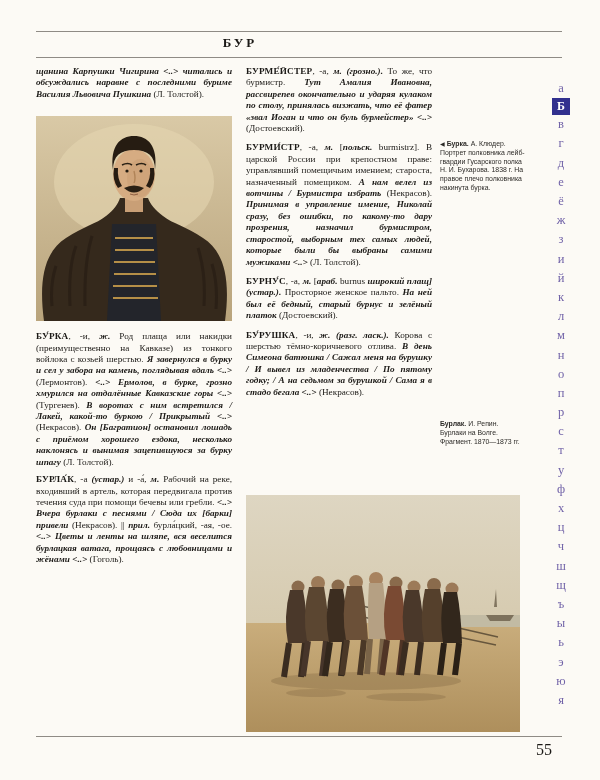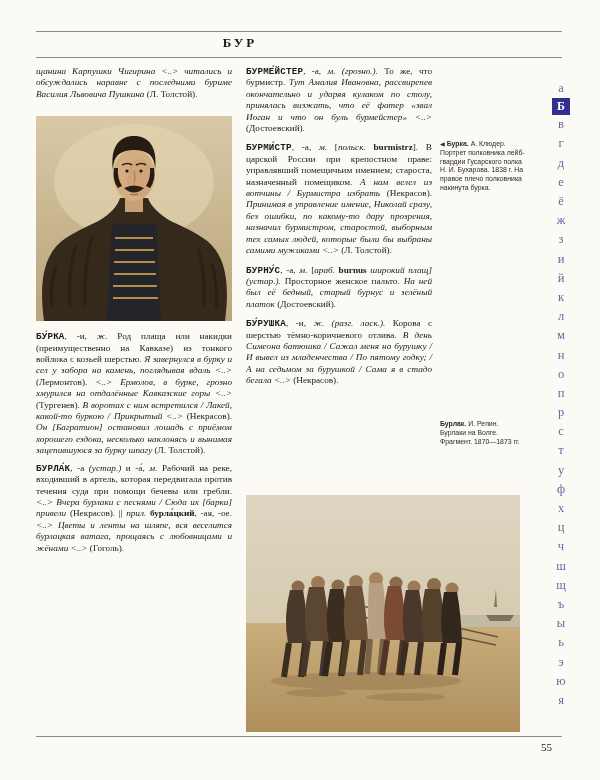--- a/index.html
+++ b/index.html
@@ -10,35 +10,35 @@
     font-family:"Liberation Serif","DejaVu Serif",serif;
   }
   .hairline { position:absolute; left:36px; width:526px; height:1px; background:#8f8b85; }
   #rule-top { top:31px; }
   #rule-mid { top:57px; }
   #rule-bottom { top:736px; }
   .header-title {
     position:absolute; top:35px; left:160px; width:160px; text-align:center;
     font-size:13px; font-weight:bold; letter-spacing:3px;
   }
-  .page-number { position:absolute; top:741px; left:500px; width:52px; text-align:right; font-size:11px; }
+  .page-number { position:absolute; top:741px; left:500px; width:52px; text-align:right; font-size:16px; }
 
   .col {
     position:absolute; top:66px; text-align:justify;
     font-size:9.2px; line-height:11.4px;
     hyphens:auto; -webkit-hyphens:auto;
   }
   #left-col  { left:36px;  width:196px; }
   #right-col { left:246px; width:186px; }
   .entry { margin:0 0 6px 0; }
   #right-col .entry { margin:0 0 8px 0; }
   #continuation { margin:0; }
-  .headword { font-weight:bold; letter-spacing:0.2px;font-family:Liberation Mono, monospace; }
-  .it { font-style:italic; }
-  .bd { font-weight:bold; }
+  .headword { font-weight:bold; letter-spacing:0.2px; }
+  .it { font-style:italic;font-weight:bold; }
+  .bd { font-weight:normal; }
   .rm { font-style:normal; }
 
   .portrait-fig { margin:16px 0 10px 0; width:196px; height:205px; }
   .portrait-fig svg, .painting-fig svg { display:block; width:100%; height:100%; }
   .painting-fig { position:absolute; left:246px; top:495px; width:274px; height:237px; }
 
   .margin-note {
     position:absolute; left:440px; width:86px; text-align:left;
     font-family:"Liberation Sans","DejaVu Sans",sans-serif;
     font-size:6.9px; line-height:8.8px; color:#2c2a27;

